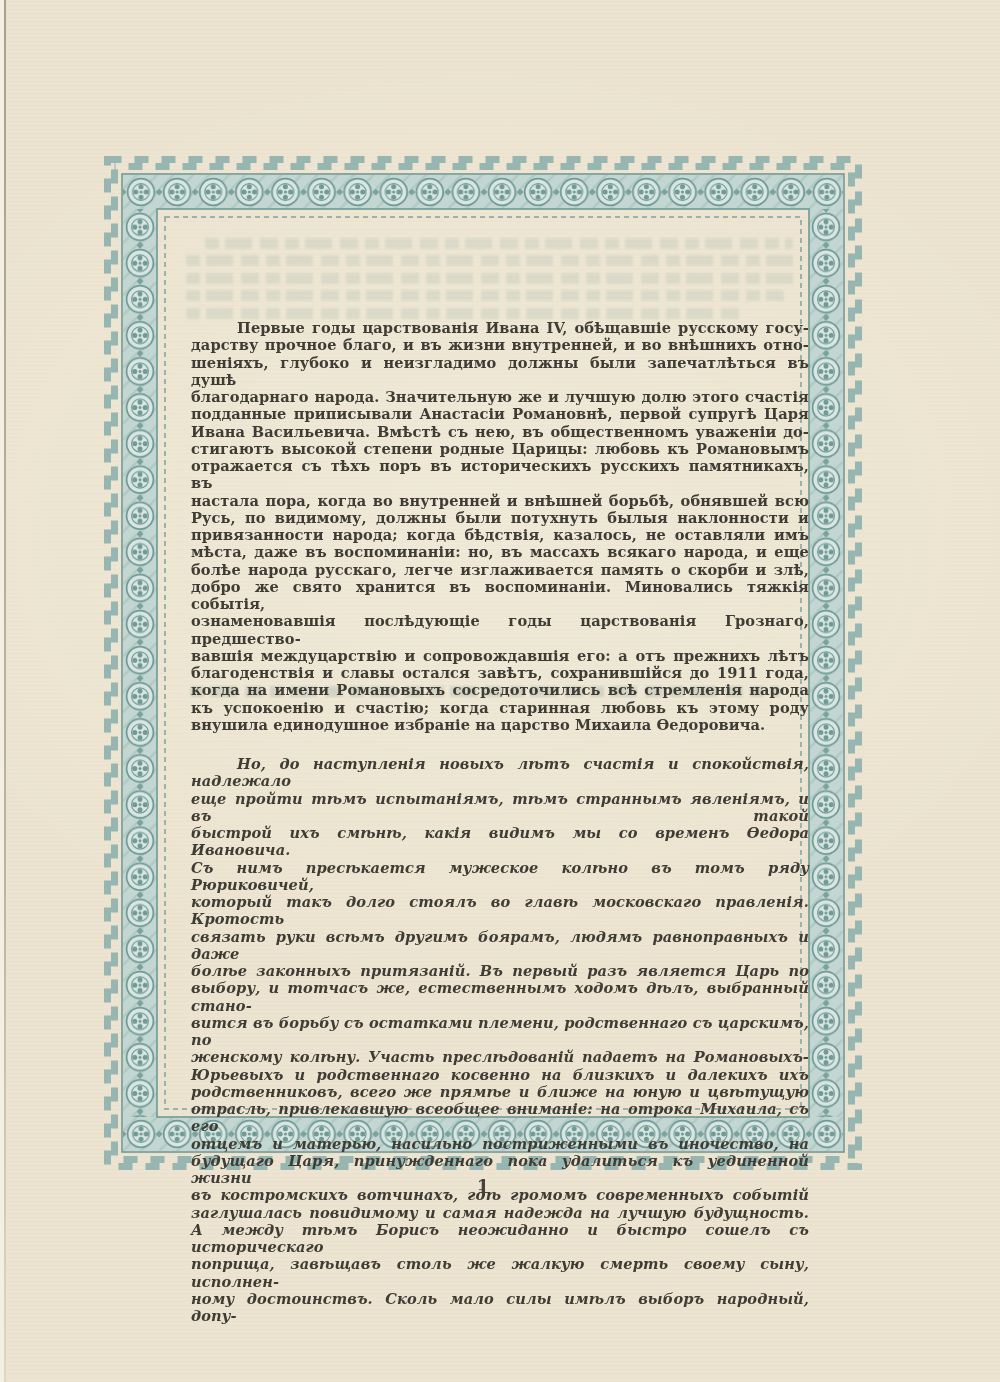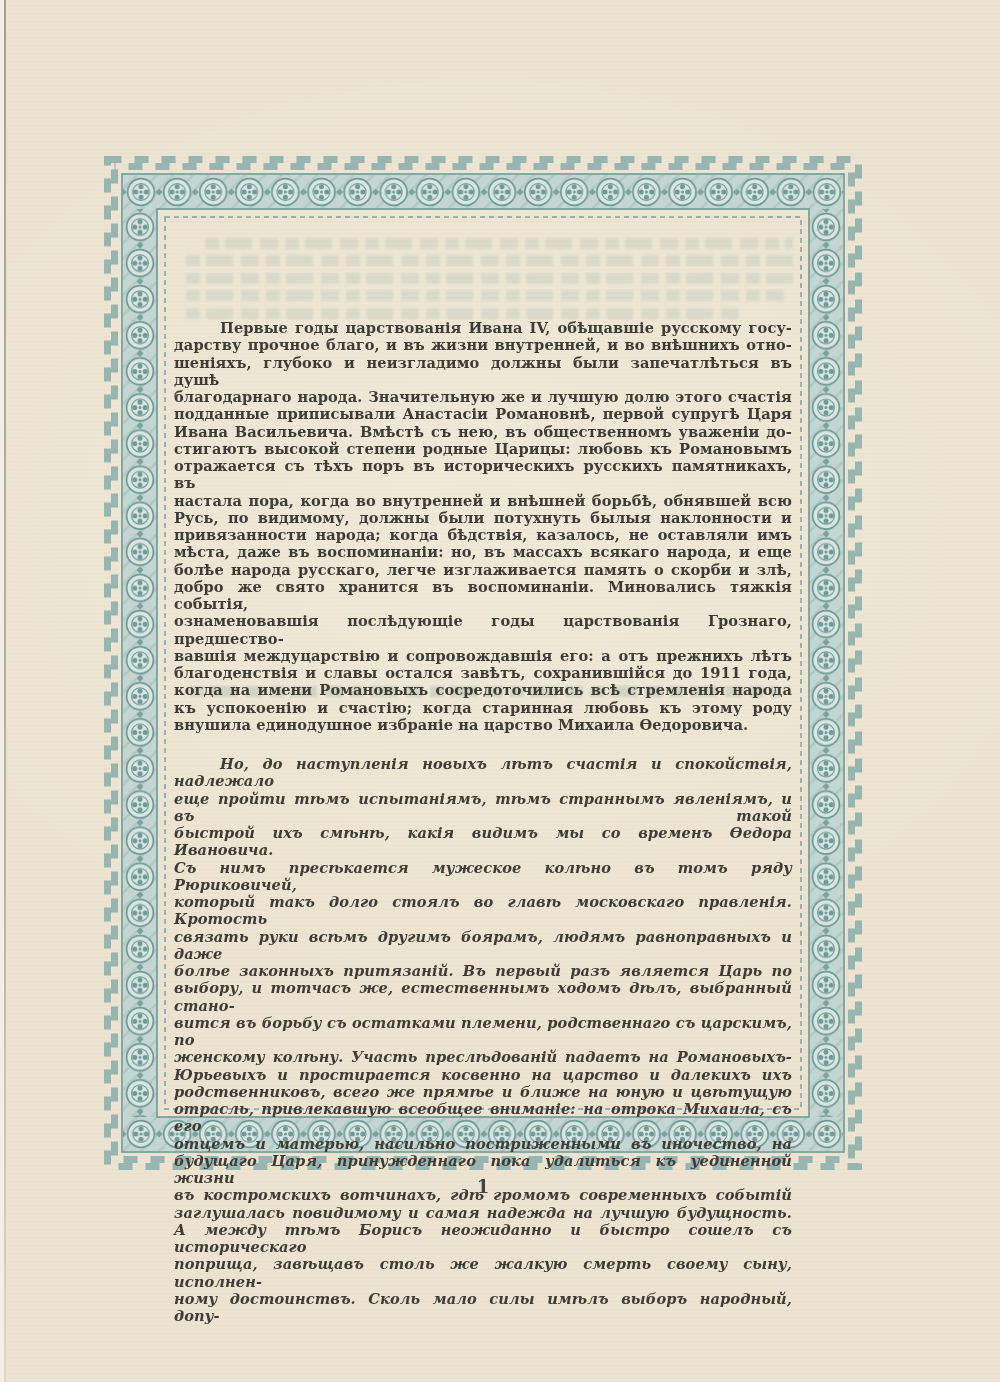--- a/index.html
+++ b/index.html
@@ -12,21 +12,21 @@
     font-family:"DejaVu Serif","Liberation Serif",serif;
   }
   
   .scan-margin { position:absolute; left:0; top:0; width:4px; height:100%; background:#f3efe2; }
   .scan-edge   { position:absolute; left:4px; top:0; width:2px; height:100%;
                  background:linear-gradient(180deg, rgba(108,108,92,.55), rgba(108,108,92,.38) 65%, rgba(108,108,92,.10)); }
 
   .frame { position:absolute; left:104px; top:156px; }
 
   .textblock {
-    position:absolute; left:174px; top:319px; width:618px;
+    position:absolute; left:191px; top:319px; width:618px;
     font-weight:700; font-size:14.6px; line-height:17.25px;
     color:#3e3c35; letter-spacing:0.1px;
   }
   .line { text-align:justify; text-align-last:justify; }
   .para .line:first-child { text-indent:46px; }
   .para.flush-last .line:last-child { text-align-last:left; }
   .para2 { margin-top:22px;font-style:italic; }
 
   
   .ghost {
@@ -146,21 +146,21 @@
         <div class="line">Но, до наступленія новыхъ лѣтъ счастія и спокойствія, надлежало</div>
         <div class="line">еще пройти тѣмъ испытаніямъ, тѣмъ страннымъ явленіямъ, и въ такой</div>
         <div class="line">быстрой ихъ смѣнѣ, какія видимъ мы со временъ Ѳедора Ивановича.</div>
         <div class="line">Съ нимъ пресѣкается мужеское колѣно въ томъ ряду Рюриковичей,</div>
         <div class="line">который такъ долго стоялъ во главѣ московскаго правленія. Кротость</div>
         <div class="line">связать руки всѣмъ другимъ боярамъ, людямъ равноправныхъ и даже</div>
         <div class="line">болѣе законныхъ притязаній. Въ первый разъ является Царь по</div>
         <div class="line">выбору, и тотчасъ же, естественнымъ ходомъ дѣлъ, выбранный стано-</div>
         <div class="line">вится въ борьбу съ остатками племени, родственнаго съ царскимъ, по</div>
         <div class="line">женскому колѣну. Участь преслѣдованій падаетъ на Романовыхъ-</div>
-        <div class="line">Юрьевыхъ и простирается косвенно на царство и далекихъ ихъ</div>
+        <div class="line">Юрьевыхъ и родственнаго косвенно на близкихъ и далекихъ ихъ</div>
         <div class="line">родственниковъ, всего же прямѣе и ближе на юную и цвѣтущую</div>
         <div class="line">отрасль, привлекавшую всеобщее вниманіе: на отрока Михаила, съ его</div>
         <div class="line">отцемъ и матерью, насильно постриженными въ иночество, на</div>
         <div class="line">будущаго Царя, принужденнаго пока удалиться къ уединенной жизни</div>
         <div class="line">въ костромскихъ вотчинахъ, гдѣ громомъ современныхъ событій</div>
         <div class="line">заглушалась повидимому и самая надежда на лучшую будущность.</div>
         <div class="line">А между тѣмъ Борисъ неожиданно и быстро сошелъ съ историческаго</div>
         <div class="line">поприща, завѣщавъ столь же жалкую смерть своему сыну, исполнен-</div>
         <div class="line">ному достоинствъ. Сколь мало силы имѣлъ выборъ народный, допу-</div>
       </div>

